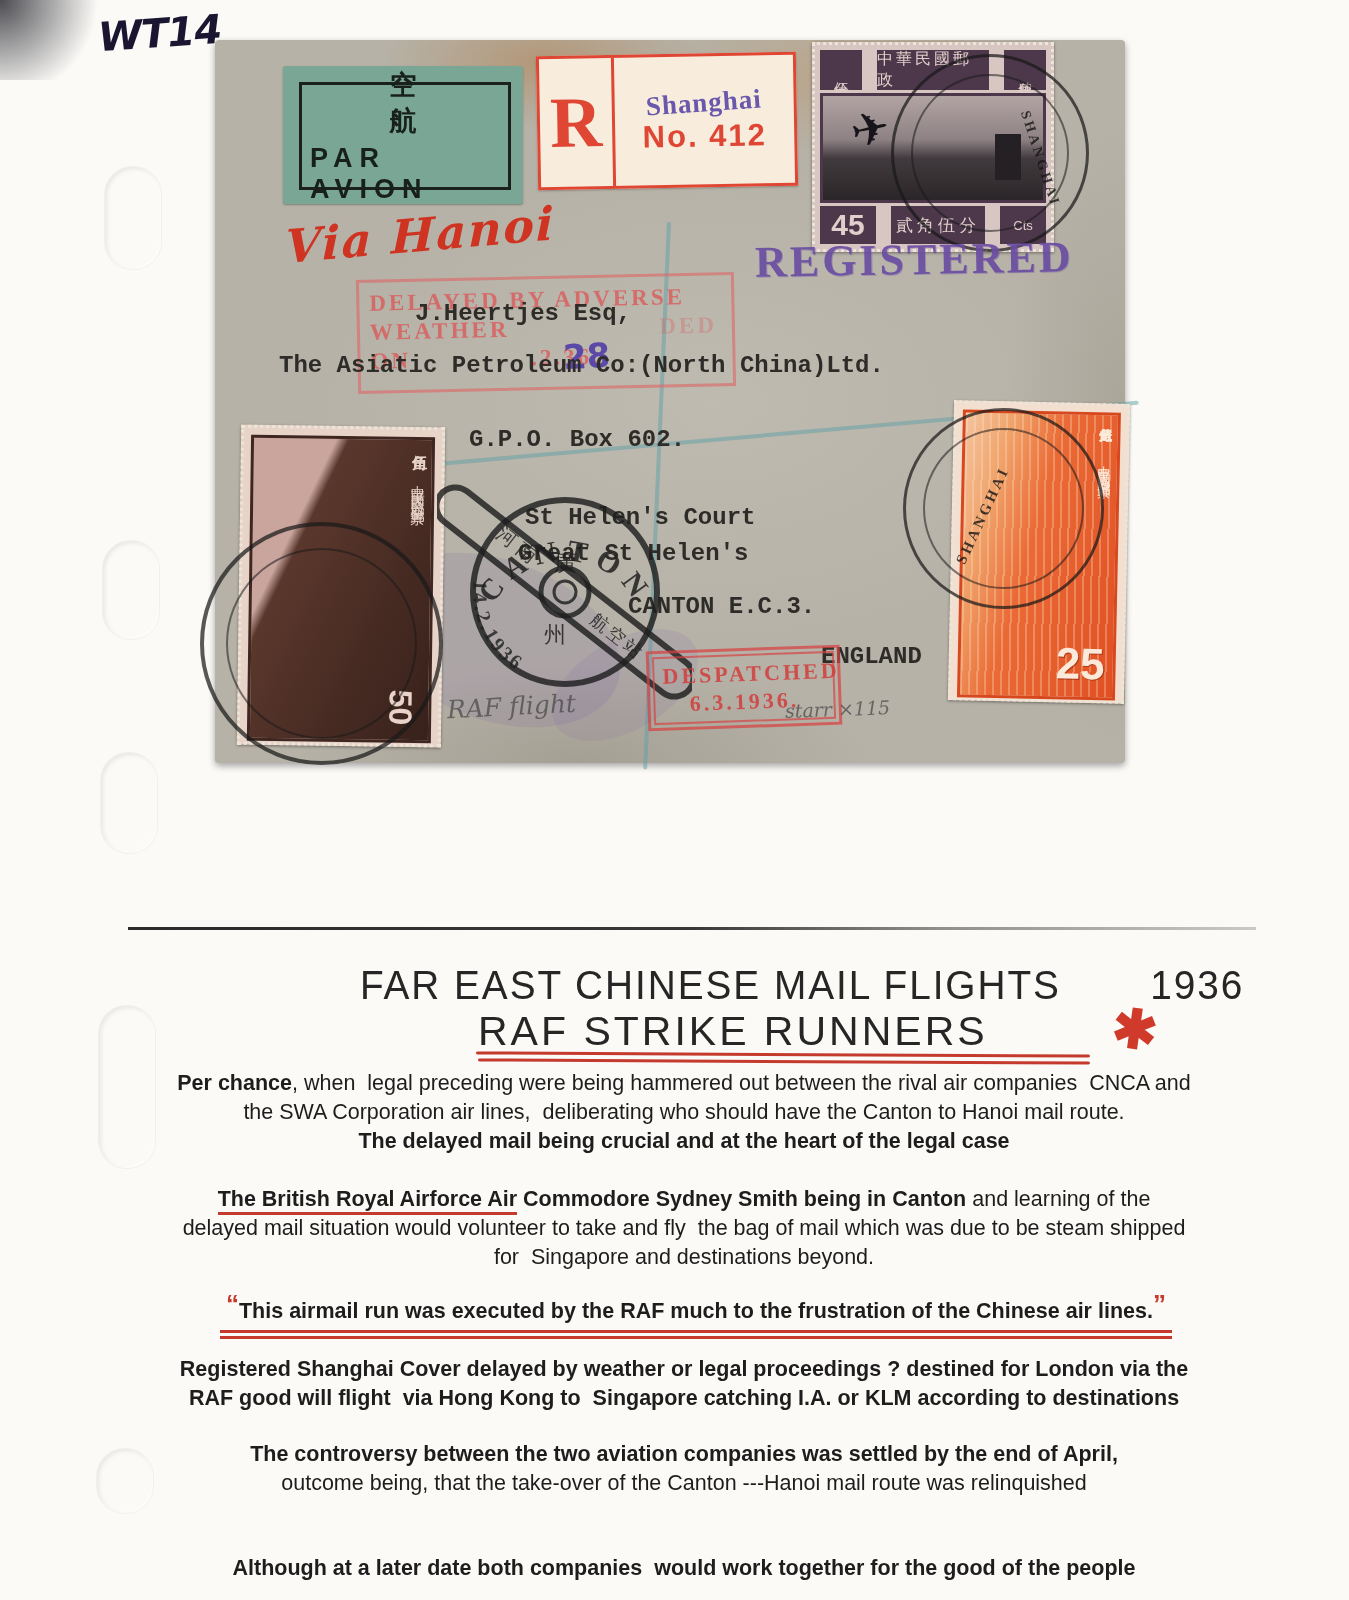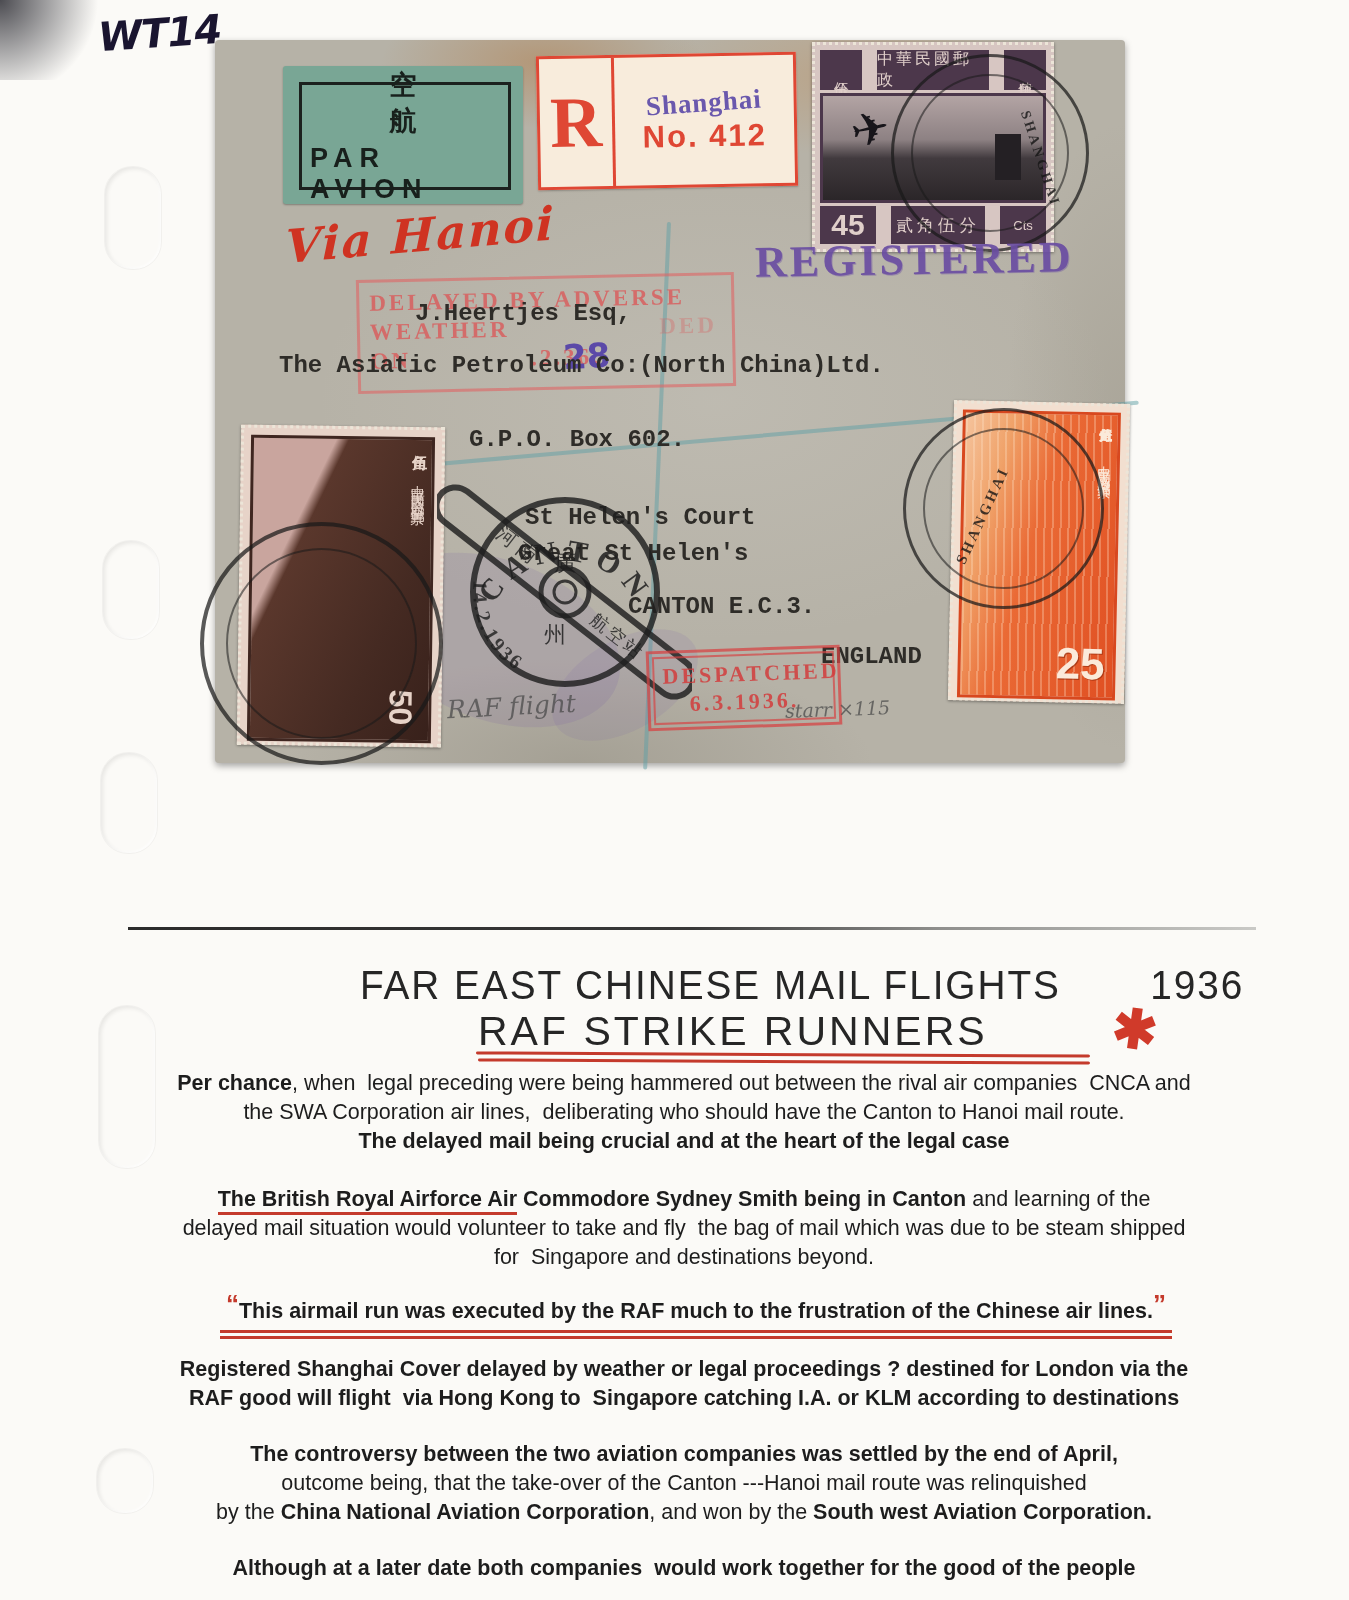--- a/index.html
+++ b/index.html
@@ -270,17 +270,16 @@
   <div class="abs line" style="top:1244px;"><span>for  Singapore and destinations beyond.</span></div>
   <div class="abs line dbl-underline" style="top:1269px;">
     <span class="wrap"><span class="q">“</span><span class="b">This airmail run was executed by the RAF much to the frustration of the Chinese air lines.</span><span class="q">”</span></span>
   </div>
 
   <div class="abs line" style="top:1356px;"><span class="b">Registered Shanghai Cover delayed by weather or legal proceedings ? destined for London via the</span></div>
   <div class="abs line" style="top:1385px;"><span class="b">RAF good will flight  via Hong Kong to  Singapore catching I.A. or KLM according to destinations</span></div>
 
   <div class="abs line" style="top:1441px;"><span class="b">The controversy between the two aviation companies was settled by the end of April,</span></div>
   <div class="abs line" style="top:1470px;"><span>outcome being, that the take-over of the Canton ---Hanoi mail route was relinquished</span></div>
-  <div class="abs line" style="top:1499px;"><span>by the </span><span class="b">China National Aviation Corporation</span><span>, and won by the </span><span class="b">South west Aviation Corporation.</span></div>
 
   <div class="abs line" style="top:1555px;"><span class="b">Although at a later date both companies  would work together for the good of the people</span></div>
 
 </div>
 
 </body></html>

